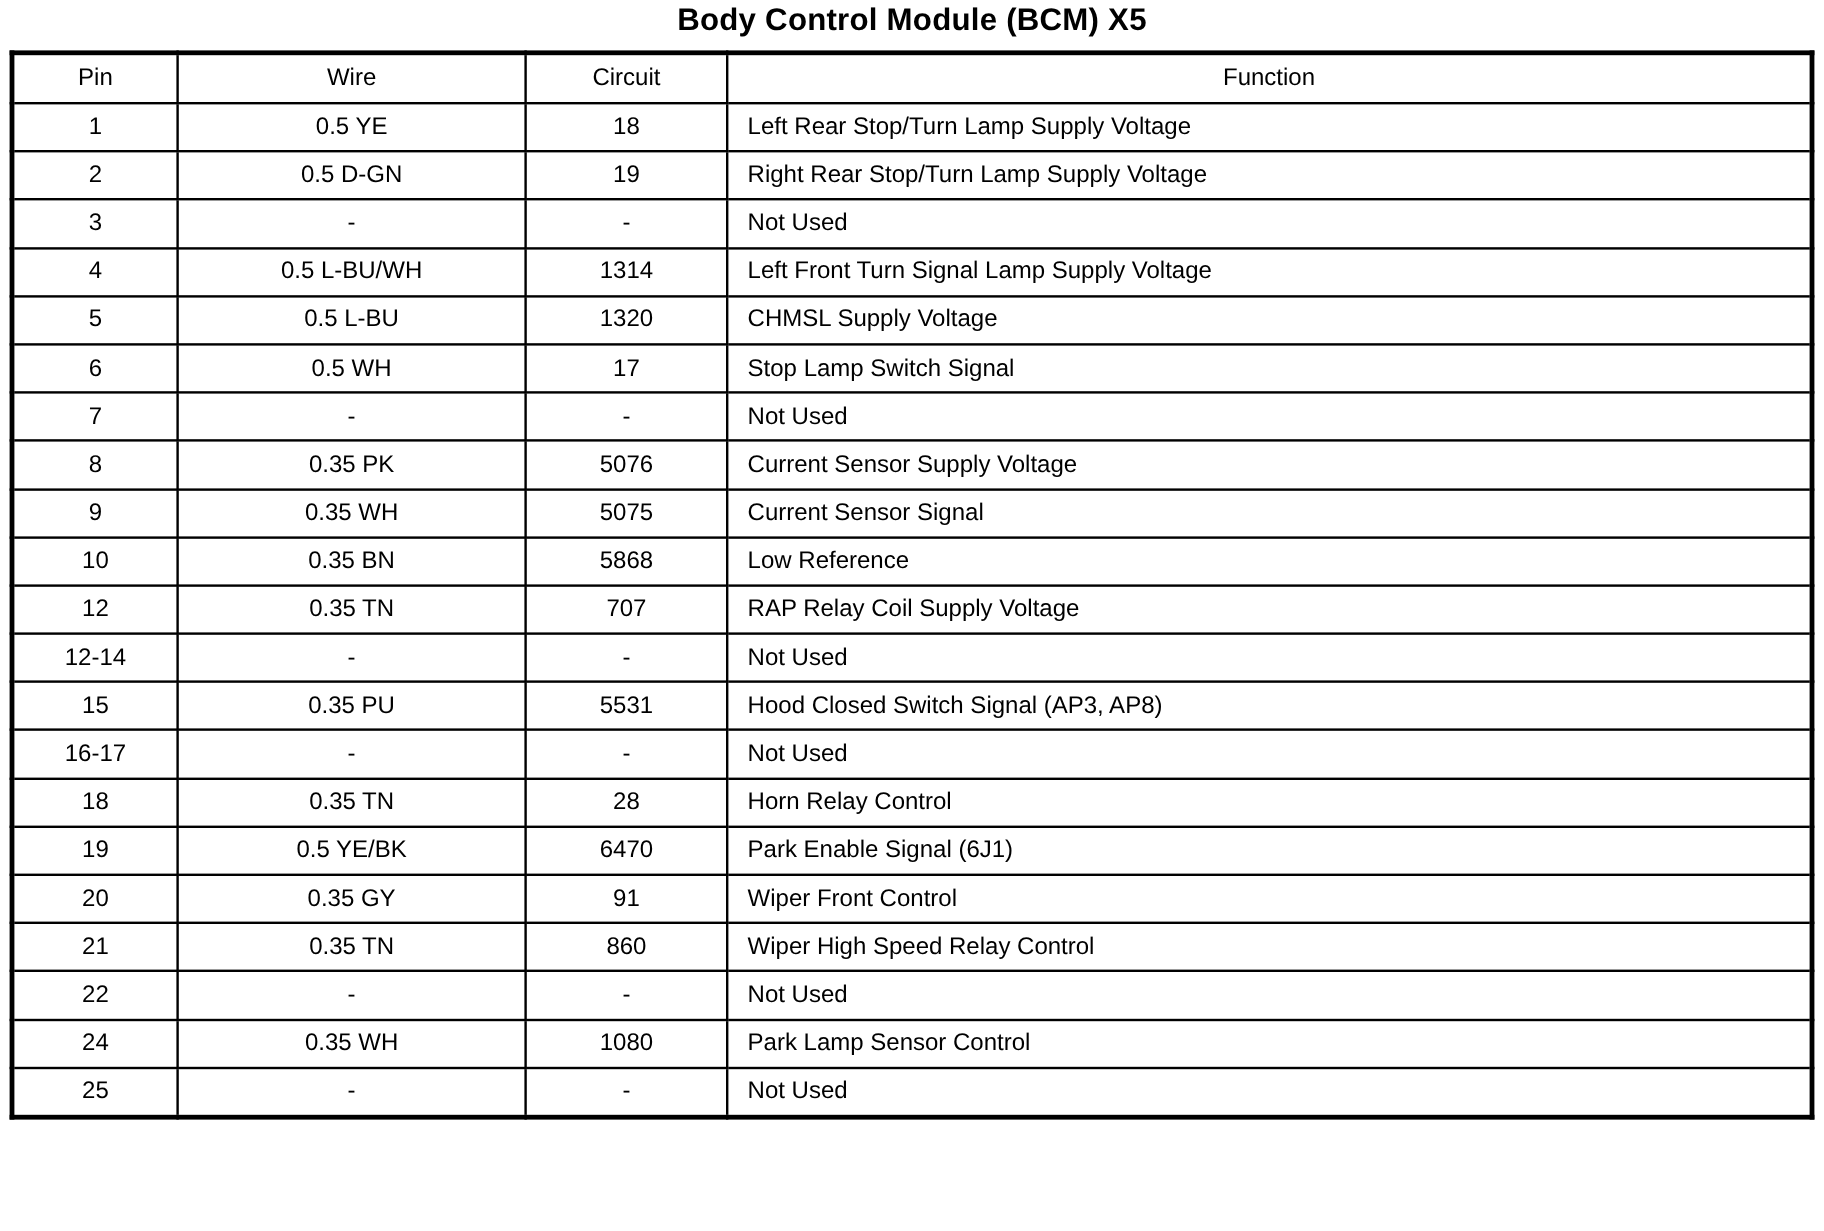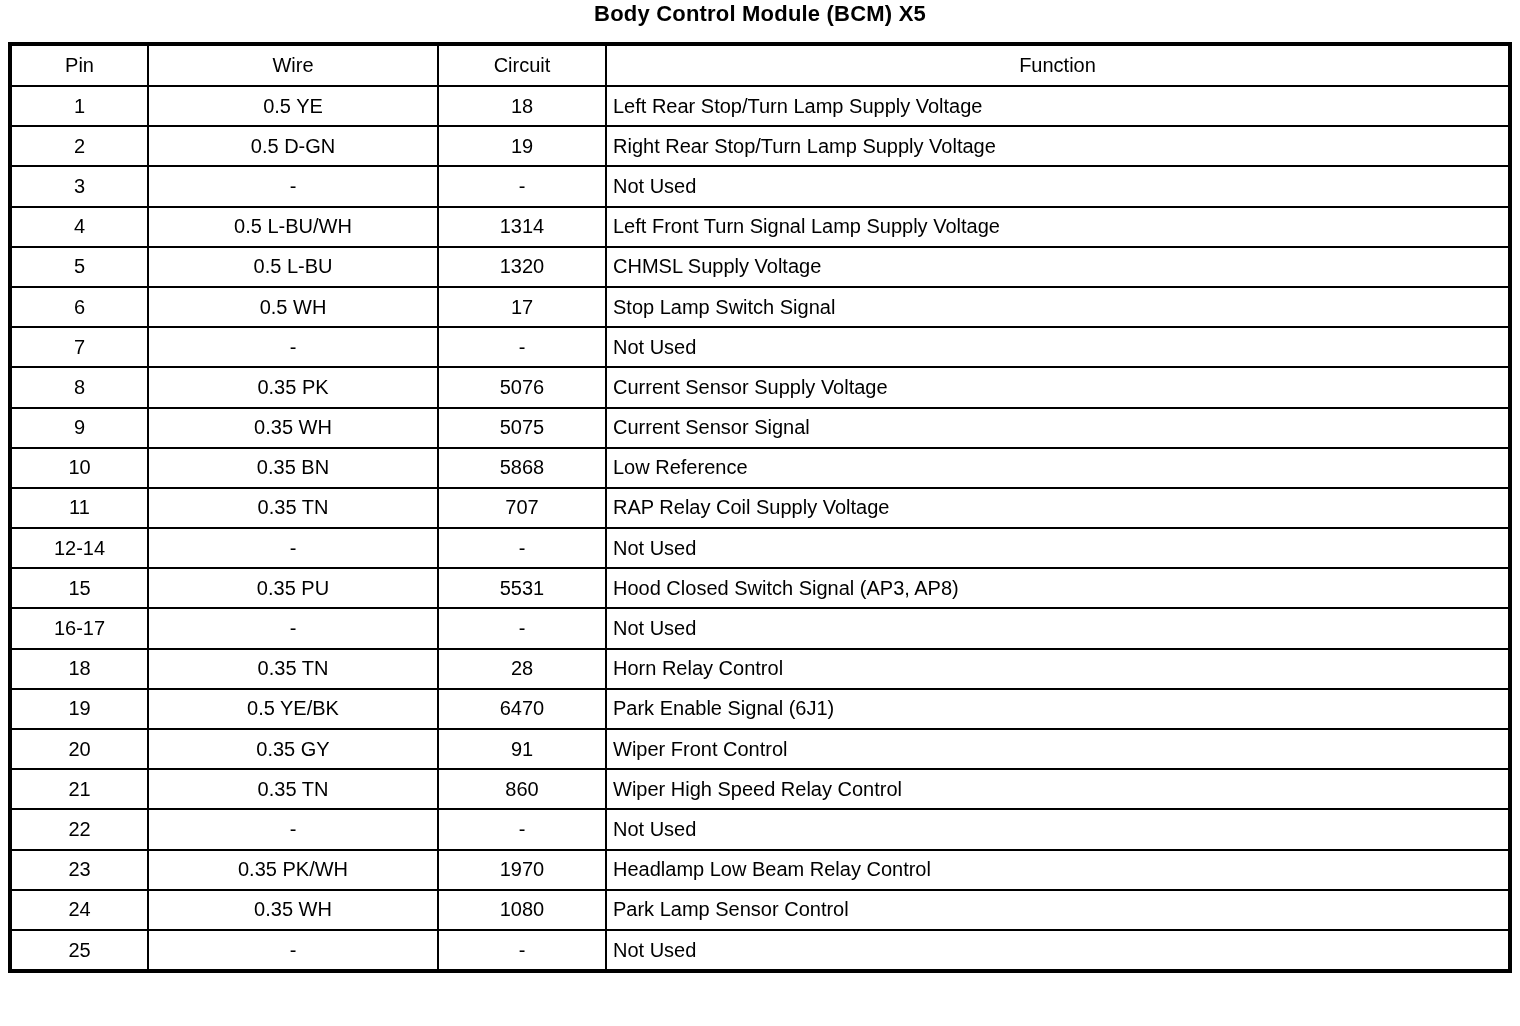--- a/index.html
+++ b/index.html
@@ -15,21 +15,21 @@
     color: #000000;
     font-family: "Liberation Sans", sans-serif;
     overflow: hidden;
   }
   .title {
     position: absolute;
     top: 1px;
     left: 0;
     width: 100%;
     text-align: center;
-    font-size: 22px;
+    font-size: 26px;
     font-weight: bold;
     letter-spacing: 0.2px;
   }
   table.pinout {
     position: absolute;
     top: 42px;
     left: 8px;
     width: 1504px;
     border-collapse: collapse;
     table-layout: fixed;
@@ -48,21 +48,21 @@
     text-align: center;
     height: 39px;
   }
   .pinout td {
     height: 38.2px;
   }
   .col-pin      { width: 135px; text-align: center; }
   .col-wire     { width: 288px; text-align: center; }
   .col-circuit  { width: 166px; text-align: center; }
   .col-function { text-align: left; }
-  td.col-function { padding-left: 6px; }
+  td.col-function { padding-left: 16px; }
 </style>
 </head>
 <body>
 
 <div class="page">
   <div class="title">Body Control Module (BCM) X5</div>
 
   <table class="pinout">
     <thead>
       <tr>
@@ -127,21 +127,21 @@
           <td class="col-circuit">5075</td>
           <td class="col-function">Current Sensor Signal</td>
         </tr>
         <tr>
           <td class="col-pin">10</td>
           <td class="col-wire">0.35 BN</td>
           <td class="col-circuit">5868</td>
           <td class="col-function">Low Reference</td>
         </tr>
         <tr>
-          <td class="col-pin">11</td>
+          <td class="col-pin">12</td>
           <td class="col-wire">0.35 TN</td>
           <td class="col-circuit">707</td>
           <td class="col-function">RAP Relay Coil Supply Voltage</td>
         </tr>
         <tr>
           <td class="col-pin">12-14</td>
           <td class="col-wire">-</td>
           <td class="col-circuit">-</td>
           <td class="col-function">Not Used</td>
         </tr>
@@ -179,26 +179,20 @@
           <td class="col-pin">21</td>
           <td class="col-wire">0.35 TN</td>
           <td class="col-circuit">860</td>
           <td class="col-function">Wiper High Speed Relay Control</td>
         </tr>
         <tr>
           <td class="col-pin">22</td>
           <td class="col-wire">-</td>
           <td class="col-circuit">-</td>
           <td class="col-function">Not Used</td>
-        </tr>
-        <tr>
-          <td class="col-pin">23</td>
-          <td class="col-wire">0.35 PK/WH</td>
-          <td class="col-circuit">1970</td>
-          <td class="col-function">Headlamp Low Beam Relay Control</td>
         </tr>
         <tr>
           <td class="col-pin">24</td>
           <td class="col-wire">0.35 WH</td>
           <td class="col-circuit">1080</td>
           <td class="col-function">Park Lamp Sensor Control</td>
         </tr>
         <tr>
           <td class="col-pin">25</td>
           <td class="col-wire">-</td>

